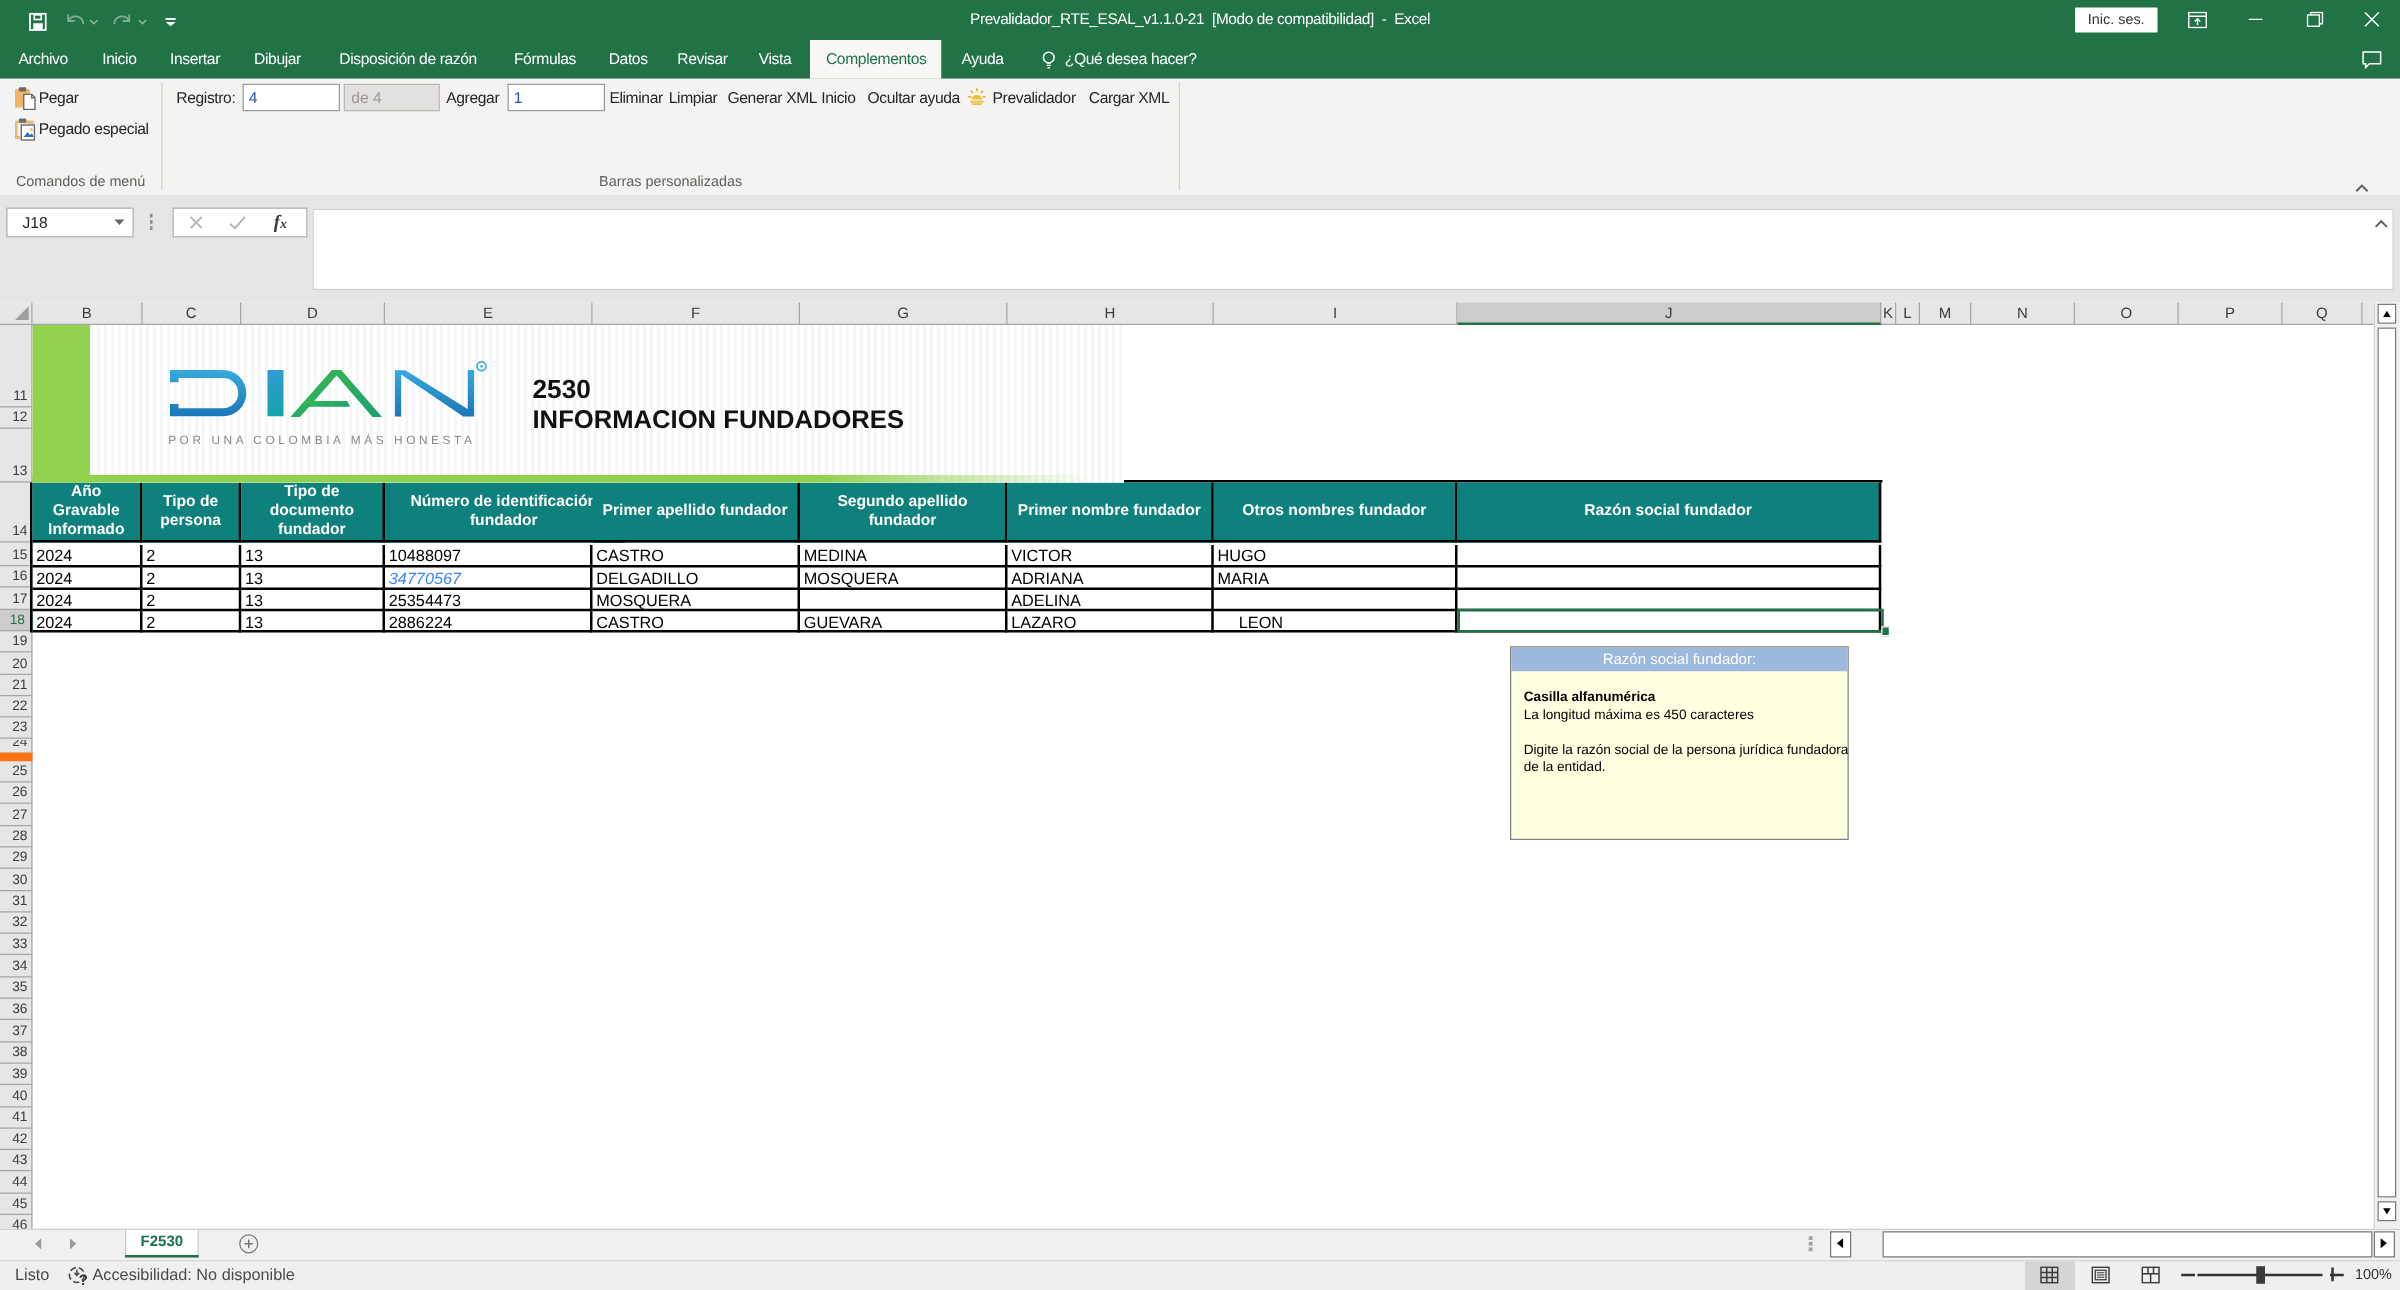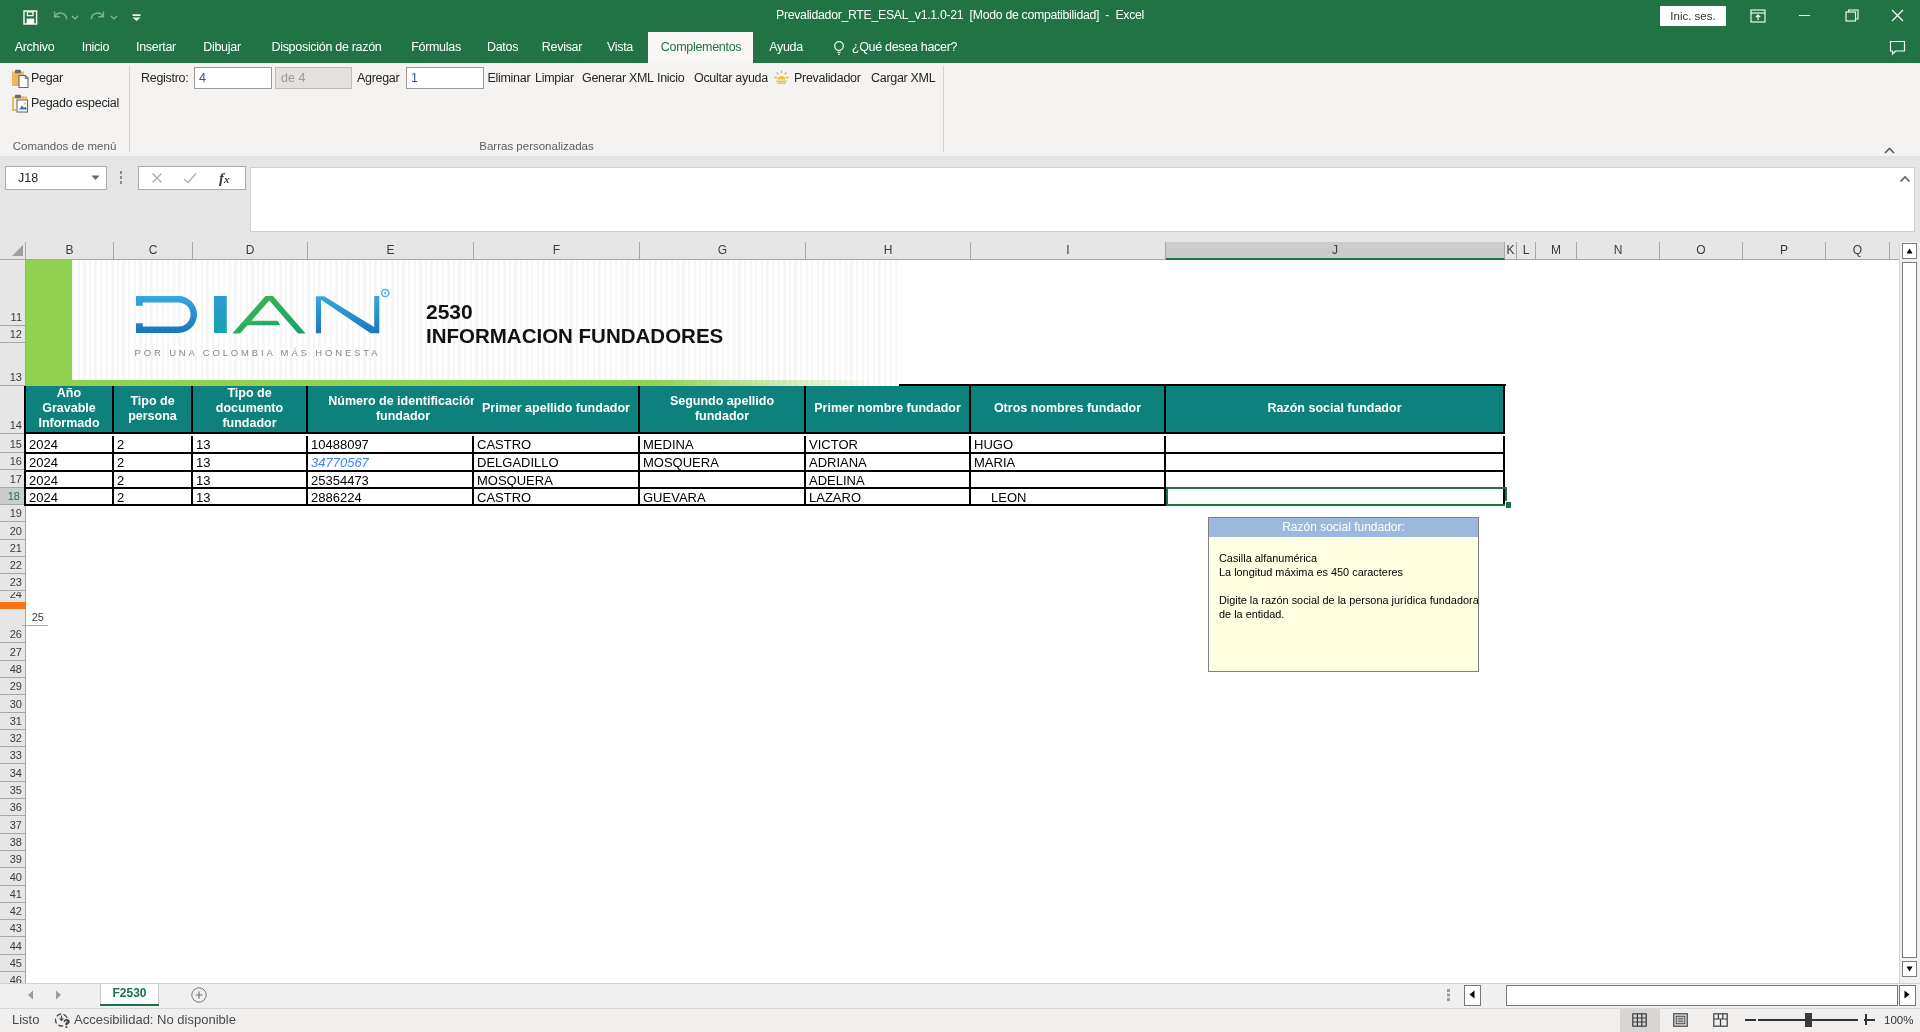--- a/index.html
+++ b/index.html
@@ -157,24 +157,24 @@
 <div class="ab" style="left:0;top:434px;width:26px;height:18.5px;border-bottom:1px solid #a6a6a6;background:transparent;color:#3b3b3b;font-size:11px;text-align:right;padding-right:4px;display:flex;align-items:flex-end;justify-content:flex-end;line-height:15px;overflow:hidden;">15</div>
 <div class="ab" style="left:0;top:452.5px;width:26px;height:17.5px;border-bottom:1px solid #a6a6a6;background:transparent;color:#3b3b3b;font-size:11px;text-align:right;padding-right:4px;display:flex;align-items:flex-end;justify-content:flex-end;line-height:15px;overflow:hidden;">16</div>
 <div class="ab" style="left:0;top:470px;width:26px;height:17.5px;border-bottom:1px solid #a6a6a6;background:transparent;color:#3b3b3b;font-size:11px;text-align:right;padding-right:4px;display:flex;align-items:flex-end;justify-content:flex-end;line-height:15px;overflow:hidden;">17</div>
 <div class="ab" style="left:0;top:487.5px;width:26px;height:17.5px;border-right:2px solid #217346;border-bottom:1px solid #a6a6a6;background:#cccccc;color:#217346;font-size:11px;text-align:right;padding-right:4px;display:flex;align-items:flex-end;justify-content:flex-end;line-height:15px;overflow:hidden;">18</div>
 <div class="ab" style="left:0;top:505.0px;width:26px;height:17.3px;border-bottom:1px solid #a6a6a6;background:transparent;color:#3b3b3b;font-size:11px;text-align:right;padding-right:4px;display:flex;align-items:flex-end;justify-content:flex-end;line-height:15px;overflow:hidden;">19</div>
 <div class="ab" style="left:0;top:522.3px;width:26px;height:17.3px;border-bottom:1px solid #a6a6a6;background:transparent;color:#3b3b3b;font-size:11px;text-align:right;padding-right:4px;display:flex;align-items:flex-end;justify-content:flex-end;line-height:15px;overflow:hidden;">20</div>
 <div class="ab" style="left:0;top:539.6px;width:26px;height:17.3px;border-bottom:1px solid #a6a6a6;background:transparent;color:#3b3b3b;font-size:11px;text-align:right;padding-right:4px;display:flex;align-items:flex-end;justify-content:flex-end;line-height:15px;overflow:hidden;">21</div>
 <div class="ab" style="left:0;top:556.9px;width:26px;height:17.3px;border-bottom:1px solid #a6a6a6;background:transparent;color:#3b3b3b;font-size:11px;text-align:right;padding-right:4px;display:flex;align-items:flex-end;justify-content:flex-end;line-height:15px;overflow:hidden;">22</div>
 <div class="ab" style="left:0;top:574.2px;width:26px;height:17.3px;border-bottom:1px solid #a6a6a6;background:transparent;color:#3b3b3b;font-size:11px;text-align:right;padding-right:4px;display:flex;align-items:flex-end;justify-content:flex-end;line-height:15px;overflow:hidden;">23</div>
 <div class="ab" style="left:0;top:591.5px;width:26px;height:17.3px;border-bottom:7px solid #f97316;background:transparent;color:#3b3b3b;font-size:11px;text-align:right;padding-right:4px;display:flex;align-items:flex-end;justify-content:flex-end;line-height:15px;overflow:hidden;">24</div>
-<div class="ab" style="left:0;top:608.8px;width:26px;height:17.3px;border-bottom:1px solid #a6a6a6;background:transparent;color:#3b3b3b;font-size:11px;text-align:right;padding-right:4px;display:flex;align-items:flex-end;justify-content:flex-end;line-height:15px;overflow:hidden;margin-left:22px;">25</div>
+<div class="ab" style="left:0;top:608.8px;width:26px;height:17.3px;border-bottom:1px solid #a6a6a6;background:transparent;color:#3b3b3b;font-size:11px;text-align:right;padding-right:4px;display:flex;align-items:flex-end;justify-content:flex-end;line-height:15px;overflow:hidden;">25</div>
 <div class="ab" style="left:0;top:626.1px;width:26px;height:17.3px;border-bottom:1px solid #a6a6a6;background:transparent;color:#3b3b3b;font-size:11px;text-align:right;padding-right:4px;display:flex;align-items:flex-end;justify-content:flex-end;line-height:15px;overflow:hidden;">26</div>
 <div class="ab" style="left:0;top:643.4px;width:26px;height:17.3px;border-bottom:1px solid #a6a6a6;background:transparent;color:#3b3b3b;font-size:11px;text-align:right;padding-right:4px;display:flex;align-items:flex-end;justify-content:flex-end;line-height:15px;overflow:hidden;">27</div>
-<div class="ab" style="left:0;top:660.7px;width:26px;height:17.3px;border-bottom:1px solid #a6a6a6;background:transparent;color:#3b3b3b;font-size:11px;text-align:right;padding-right:4px;display:flex;align-items:flex-end;justify-content:flex-end;line-height:15px;overflow:hidden;">48</div>
+<div class="ab" style="left:0;top:660.7px;width:26px;height:17.3px;border-bottom:1px solid #a6a6a6;background:transparent;color:#3b3b3b;font-size:11px;text-align:right;padding-right:4px;display:flex;align-items:flex-end;justify-content:flex-end;line-height:15px;overflow:hidden;">28</div>
 <div class="ab" style="left:0;top:678.0px;width:26px;height:17.3px;border-bottom:1px solid #a6a6a6;background:transparent;color:#3b3b3b;font-size:11px;text-align:right;padding-right:4px;display:flex;align-items:flex-end;justify-content:flex-end;line-height:15px;overflow:hidden;">29</div>
 <div class="ab" style="left:0;top:695.3px;width:26px;height:17.3px;border-bottom:1px solid #a6a6a6;background:transparent;color:#3b3b3b;font-size:11px;text-align:right;padding-right:4px;display:flex;align-items:flex-end;justify-content:flex-end;line-height:15px;overflow:hidden;">30</div>
 <div class="ab" style="left:0;top:712.6px;width:26px;height:17.3px;border-bottom:1px solid #a6a6a6;background:transparent;color:#3b3b3b;font-size:11px;text-align:right;padding-right:4px;display:flex;align-items:flex-end;justify-content:flex-end;line-height:15px;overflow:hidden;">31</div>
 <div class="ab" style="left:0;top:729.9px;width:26px;height:17.3px;border-bottom:1px solid #a6a6a6;background:transparent;color:#3b3b3b;font-size:11px;text-align:right;padding-right:4px;display:flex;align-items:flex-end;justify-content:flex-end;line-height:15px;overflow:hidden;">32</div>
 <div class="ab" style="left:0;top:747.2px;width:26px;height:17.3px;border-bottom:1px solid #a6a6a6;background:transparent;color:#3b3b3b;font-size:11px;text-align:right;padding-right:4px;display:flex;align-items:flex-end;justify-content:flex-end;line-height:15px;overflow:hidden;">33</div>
 <div class="ab" style="left:0;top:764.5px;width:26px;height:17.3px;border-bottom:1px solid #a6a6a6;background:transparent;color:#3b3b3b;font-size:11px;text-align:right;padding-right:4px;display:flex;align-items:flex-end;justify-content:flex-end;line-height:15px;overflow:hidden;">34</div>
 <div class="ab" style="left:0;top:781.8px;width:26px;height:17.3px;border-bottom:1px solid #a6a6a6;background:transparent;color:#3b3b3b;font-size:11px;text-align:right;padding-right:4px;display:flex;align-items:flex-end;justify-content:flex-end;line-height:15px;overflow:hidden;">35</div>
 <div class="ab" style="left:0;top:799.1px;width:26px;height:17.3px;border-bottom:1px solid #a6a6a6;background:transparent;color:#3b3b3b;font-size:11px;text-align:right;padding-right:4px;display:flex;align-items:flex-end;justify-content:flex-end;line-height:15px;overflow:hidden;">36</div>
 <div class="ab" style="left:0;top:816.4px;width:26px;height:17.3px;border-bottom:1px solid #a6a6a6;background:transparent;color:#3b3b3b;font-size:11px;text-align:right;padding-right:4px;display:flex;align-items:flex-end;justify-content:flex-end;line-height:15px;overflow:hidden;">37</div>
 <div class="ab" style="left:0;top:833.7px;width:26px;height:17.3px;border-bottom:1px solid #a6a6a6;background:transparent;color:#3b3b3b;font-size:11px;text-align:right;padding-right:4px;display:flex;align-items:flex-end;justify-content:flex-end;line-height:15px;overflow:hidden;">38</div>
@@ -261,21 +261,21 @@
 <circle cx="255.2" cy="5" r="3.6" fill="none" stroke="#45b5e6" stroke-width="1.5"></circle>
 <circle cx="255.2" cy="5" r="1.1" fill="#45b5e6"></circle>
 </svg>
 <div class="ab" style="left:134.5px;top:346.5px;font-size:9.5px;letter-spacing:2.85px;color:#83888c;white-space:nowrap;">POR UNA COLOMBIA MÁS HONESTA</div>
 <div class="ab" style="left:426px;top:300.5px;font-size:21px;font-weight:bold;color:#111;line-height:21px;">2530</div>
 <div class="ab" style="left:426px;top:324.7px;font-size:20.5px;font-weight:bold;color:#111;line-height:21px;">INFORMACION FUNDADORES</div>
 <div class="ab" style="left:1166px;top:486.5px;width:341px;height:19px;border:2.5px solid #1e7145;background:transparent;"></div>
 <div class="ab" style="left:1504.5px;top:501px;width:7.5px;height:7.5px;background:#1e7145;border:1.5px solid #fff;"></div>
 <div class="ab" style="left:1208px;top:517px;width:271px;height:155px;border:1px solid #808080;background:#ffffe1;">
 <div style="height:19px;background:#9cb9dd;color:#fff;font-size:12px;line-height:19px;text-align:center;">Razón social fundador:</div>
-<div class="ab" style="left:10px;top:33.8px;font-size:10.9px;color:#000;white-space:nowrap;">Casilla alfanumérica</div>
+<div class="ab" style="left:10px;top:33.8px;font-size:10.9px;color:#000;white-space:nowrap;font-weight:bold;">Casilla alfanumérica</div>
 <div class="ab" style="left:10px;top:47.6px;font-size:10.9px;color:#000;white-space:nowrap;">La longitud máxima es 450 caracteres</div>
 <div class="ab" style="left:10px;top:75.9px;font-size:10.9px;color:#000;white-space:nowrap;">Digite la razón social de la persona jurídica fundadora</div>
 <div class="ab" style="left:10px;top:89.8px;font-size:10.9px;color:#000;white-space:nowrap;">de la entidad.</div>
 </div>
 <div class="ab" style="left:1899px;top:242px;width:21px;height:741px;background:#f0f0f0;border-left:1px solid #d4d4d4;"></div>
 <div class="ab" style="left:1902px;top:243px;width:14.5px;height:15.5px;background:#fff;border:1px solid #7b7b7b;"></div>
 <svg class="ab" style="left:1906px;top:248px;" width="7" height="6" viewBox="0 0 7 6">
     <path d="M0.5 5.5 L3.5 0.5 L6.5 5.5 Z" fill="#000"></path>
   </svg>
 <div class="ab" style="left:1902px;top:262px;width:14.5px;height:696px;background:#fff;border:1px solid #7b7b7b;"></div>

